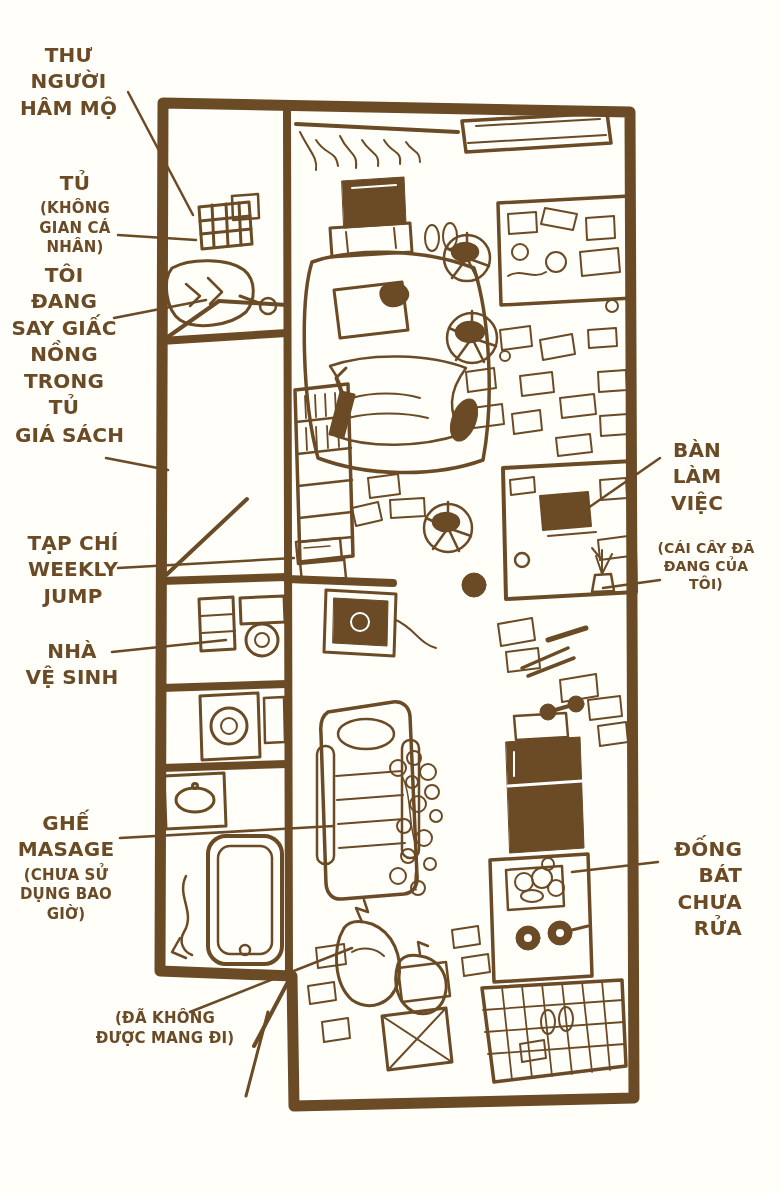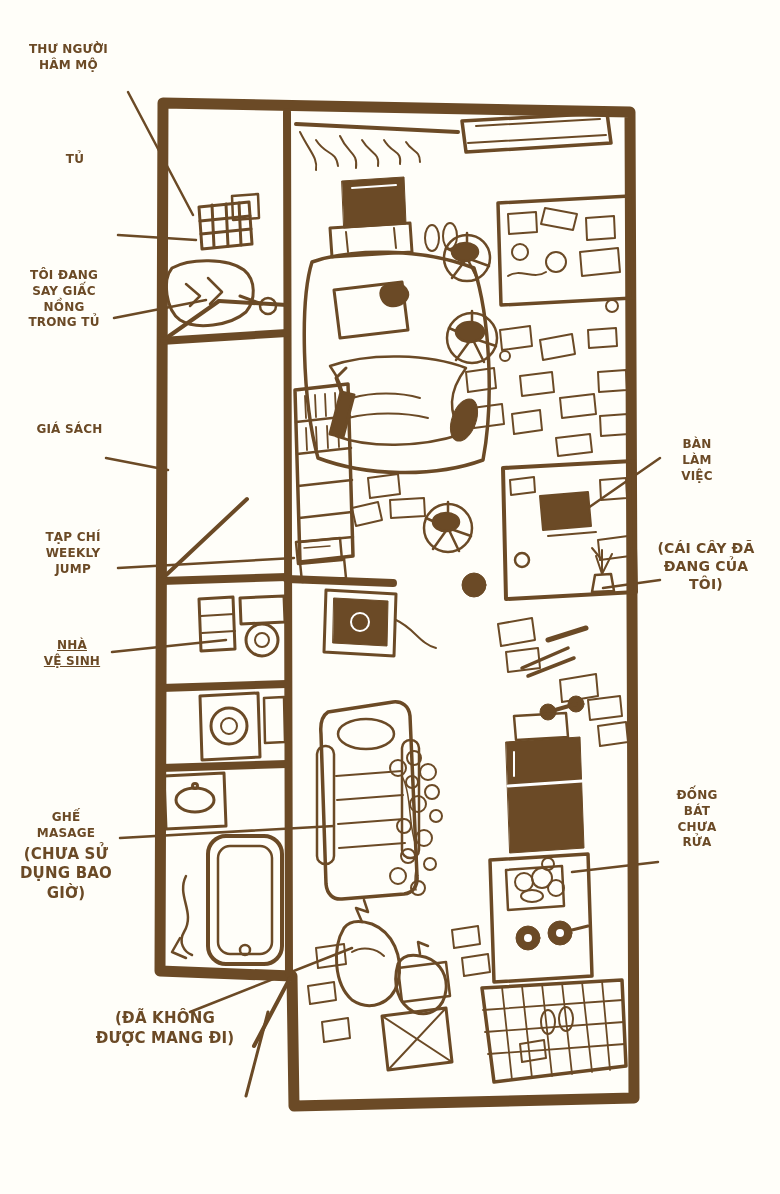--- a/index.html
+++ b/index.html
@@ -7,21 +7,21 @@
   body {
     width:780px; height:1194px; position:relative;
     background:var(--paper); color:var(--ink);
     font-family:"DejaVu Sans", sans-serif; overflow:hidden;
   }
   .illus { position:absolute; left:0; top:0; color:var(--ink); }
   .label {
     position:absolute; text-align:center; font-weight:bold;
     color:var(--ink); letter-spacing:.2px;
   }
-  .label .t { display:block; white-space:pre-line; font-size:12px; line-height:1.32; }
+  .label .t { display:block; white-space:pre-line; font-size:20px; line-height:1.32; }
   .label .s { display:block; white-space:pre-line; font-size:15px; line-height:1.3; margin-top:3px; }
   .label.big .t { font-size:25px; }
   .label.small-sub .s { font-size:14px; }
 </style>
 </head>
 <body>
 
 <svg class="illus" width="780" height="1194" viewBox="0 0 780 1194" xmlns="http://www.w3.org/2000/svg">
   <g stroke="currentColor" fill="none" stroke-linecap="round" stroke-linejoin="round">
 
@@ -321,42 +321,45 @@
       <path d="M322 1022 L348 1018 L350 1038 L324 1042 Z"></path>
     </g>
   </g>
 </svg>
 
 <div class="label" style="left:6px; top:42px; width:125px;">
   <span class="t">THƯ NGƯỜI
 HÂM MỘ</span>
 </div>
 
-<div class="label" style="left:25px; top:152px; width:100px;">
+<div class="label" style="left:25px; top:170px; width:100px;">
   <span class="t">TỦ</span>
-</div>
-
-<div class="label" style="left:8px; top:268px; width:112px;">
+  <span class="s">(KHÔNG
+GIAN CÁ
+NHÂN)</span>
+</div>
+
+<div class="label" style="left:8px; top:262px; width:112px;">
   <span class="t">TÔI ĐANG
 SAY GIẤC
 NỒNG
 TRONG TỦ</span>
 </div>
 
 <div class="label" style="left:12px; top:422px; width:115px;">
   <span class="t">GIÁ SÁCH</span>
 </div>
 
 <div class="label" style="left:18px; top:530px; width:110px;">
   <span class="t">TẠP CHÍ
 WEEKLY
 JUMP</span>
 </div>
 
-<div class="label" style="left:22px; top:638px; width:100px;text-decoration:underline;">
+<div class="label" style="left:22px; top:638px; width:100px;">
   <span class="t">NHÀ
 VỆ SINH</span>
 </div>
 
 <div class="label" style="left:10px; top:810px; width:112px;">
   <span class="t">GHẾ
 MASAGE</span>
   <span class="s">(CHƯA SỬ
 DỤNG BAO
 GIỜ)</span>
@@ -372,18 +375,18 @@
 LÀM
 VIỆC</span>
 </div>
 
 <div class="label small-sub" style="left:645px; top:536px; width:122px;">
   <span class="s">(CÁI CÂY ĐÃ
 ĐANG CỦA
 TÔI)</span>
 </div>
 
-<div class="label" style="left:652px; top:788px; width:90px;">
+<div class="label" style="left:652px; top:836px; width:90px;text-align:right;">
   <span class="t">ĐỐNG
 BÁT
 CHƯA
 RỬA</span>
 </div>
 
 </body></html>

